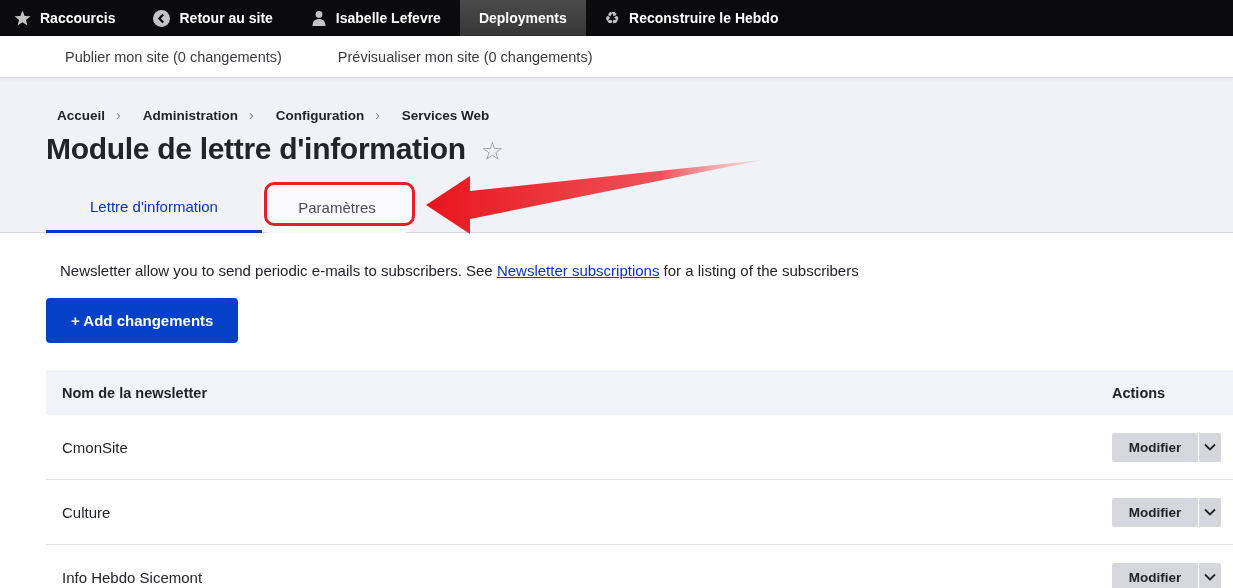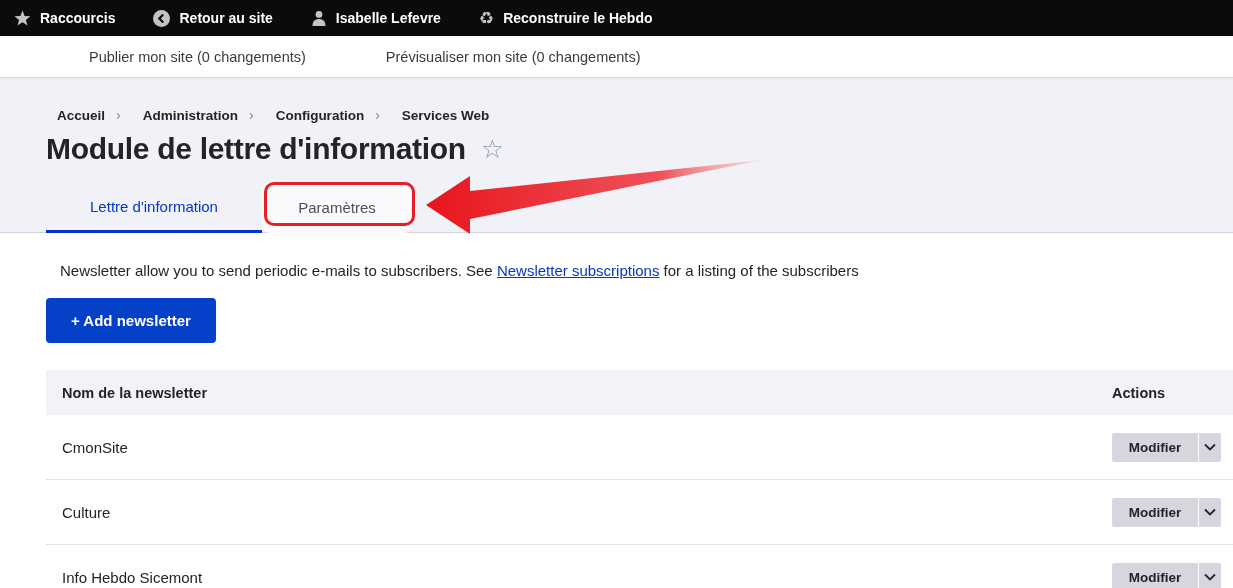--- a/index.html
+++ b/index.html
@@ -13,30 +13,30 @@
   .ab-item:first-child { padding-left:14px; }
   .ab-item.active { background:linear-gradient(#4a4a4a,#373737); }
   .ab-icon { display:inline-flex; align-items:center; justify-content:center; }
   .glyph-icon { color:#c3c3c3; font-size:17px; line-height:1; font-weight:normal;
     font-family:"DejaVu Sans",sans-serif; }
 
   
   .site-toolbar { height:42px; background:#fff; display:flex; align-items:center;
     padding-left:65px; gap:56px; font-size:14.5px; color:#3a3a40;
     border-bottom:1px solid #d9d9df; box-shadow:0 1px 3px rgba(0,0,0,.07); position:relative; z-index:2; }
-  .st-item { cursor:pointer;margin-left:24px; }
+  .st-item { cursor:pointer; }
 
   
   .page-header { height:155px; background:#f1f2f7; padding:29px 0 0 46px;
     position:relative; border-bottom:1px solid #d4d4dc; }
   .breadcrumb { display:flex; align-items:center; gap:11px; font-size:13.5px;
     font-weight:bold; color:#232429; }
   .crumb { cursor:pointer;margin-left:11px; }
   .crumb-sep { color:#85858f; font-weight:normal; font-size:14px; }
-  .title-row { margin-top:9px; display:flex; align-items:center; }
+  .title-row { margin-top:9px; display:flex; align-items:flex-end; }
   .page-title { font-size:30px; font-weight:800; color:#232429; letter-spacing:-0.3px; }
   .fav-star { margin-left:15px; color:#9496a1; font-size:26px; cursor:pointer;
     font-family:"DejaVu Sans",sans-serif; font-weight:normal; }
   .tabs { position:absolute; left:46px; bottom:-1px; display:flex; height:51px; }
   .tab { display:flex; align-items:center; justify-content:center; font-size:15px;
     font-weight:normal; cursor:pointer; }
   .tab.active { width:216px; color:#0536c9; border-bottom:3px solid #0536c9; }
   .tab.inactive { width:150px; color:#4c4d58; background:#fafafd; border-radius:8px; }
 
   
@@ -90,20 +90,23 @@
   </div>
   <div class="ab-item">
     <span class="ab-icon">
       <svg width="16" height="16" viewBox="0 0 16 16">
           <circle cx="8" cy="4.4" r="3.4" fill="#c3c3c3"></circle>
           <path d="M1.5 16 C1.5 10.8 4.3 8.9 8 8.9 C11.7 8.9 14.5 10.8 14.5 16 Z" fill="#c3c3c3"></path>
         </svg>
     </span>
     <span>Isabelle Lefevre</span>
   </div>
+  <div class="ab-item active">
+    <span>Deployments</span>
+  </div>
   <div class="ab-item">
     <span class="ab-icon glyph-icon">♻</span>
     <span>Reconstruire le Hebdo</span>
   </div>
 </div>
 
 <div class="site-toolbar">
   <span class="st-item">Publier mon site (0 changements)</span>
   <span class="st-item">Prévisualiser mon site (0 changements)</span>
 </div>
@@ -136,21 +139,21 @@
       <stop offset="0.7" stop-color="#ee4047" stop-opacity="0.9"></stop>
       <stop offset="1" stop-color="#f7babd" stop-opacity="0.45"></stop>
     </linearGradient>
   </defs>
   <polygon points="8,57 52,28 52,43 344,12 52,71 52,86" fill="url(#arrowFade)"></polygon>
 </svg>
 
 <div class="content">
   <p class="description"><span>Newsletter allow you to send periodic e-mails to subscribers. See </span><a class="text-link">Newsletter subscriptions</a><span> for a listing of the subscribers</span></p>
 
-  <button class="add-btn">+ Add newsletter</button>
+  <button class="add-btn">+ Add changements</button>
 
   <div class="nl-table">
     <div class="thead">
       <div class="name-col">Nom de la newsletter</div>
       <div class="actions-col">Actions</div>
     </div>
 
     <div class="trow">
       <div class="name-col">CmonSite</div>
       <div class="actions-col">

